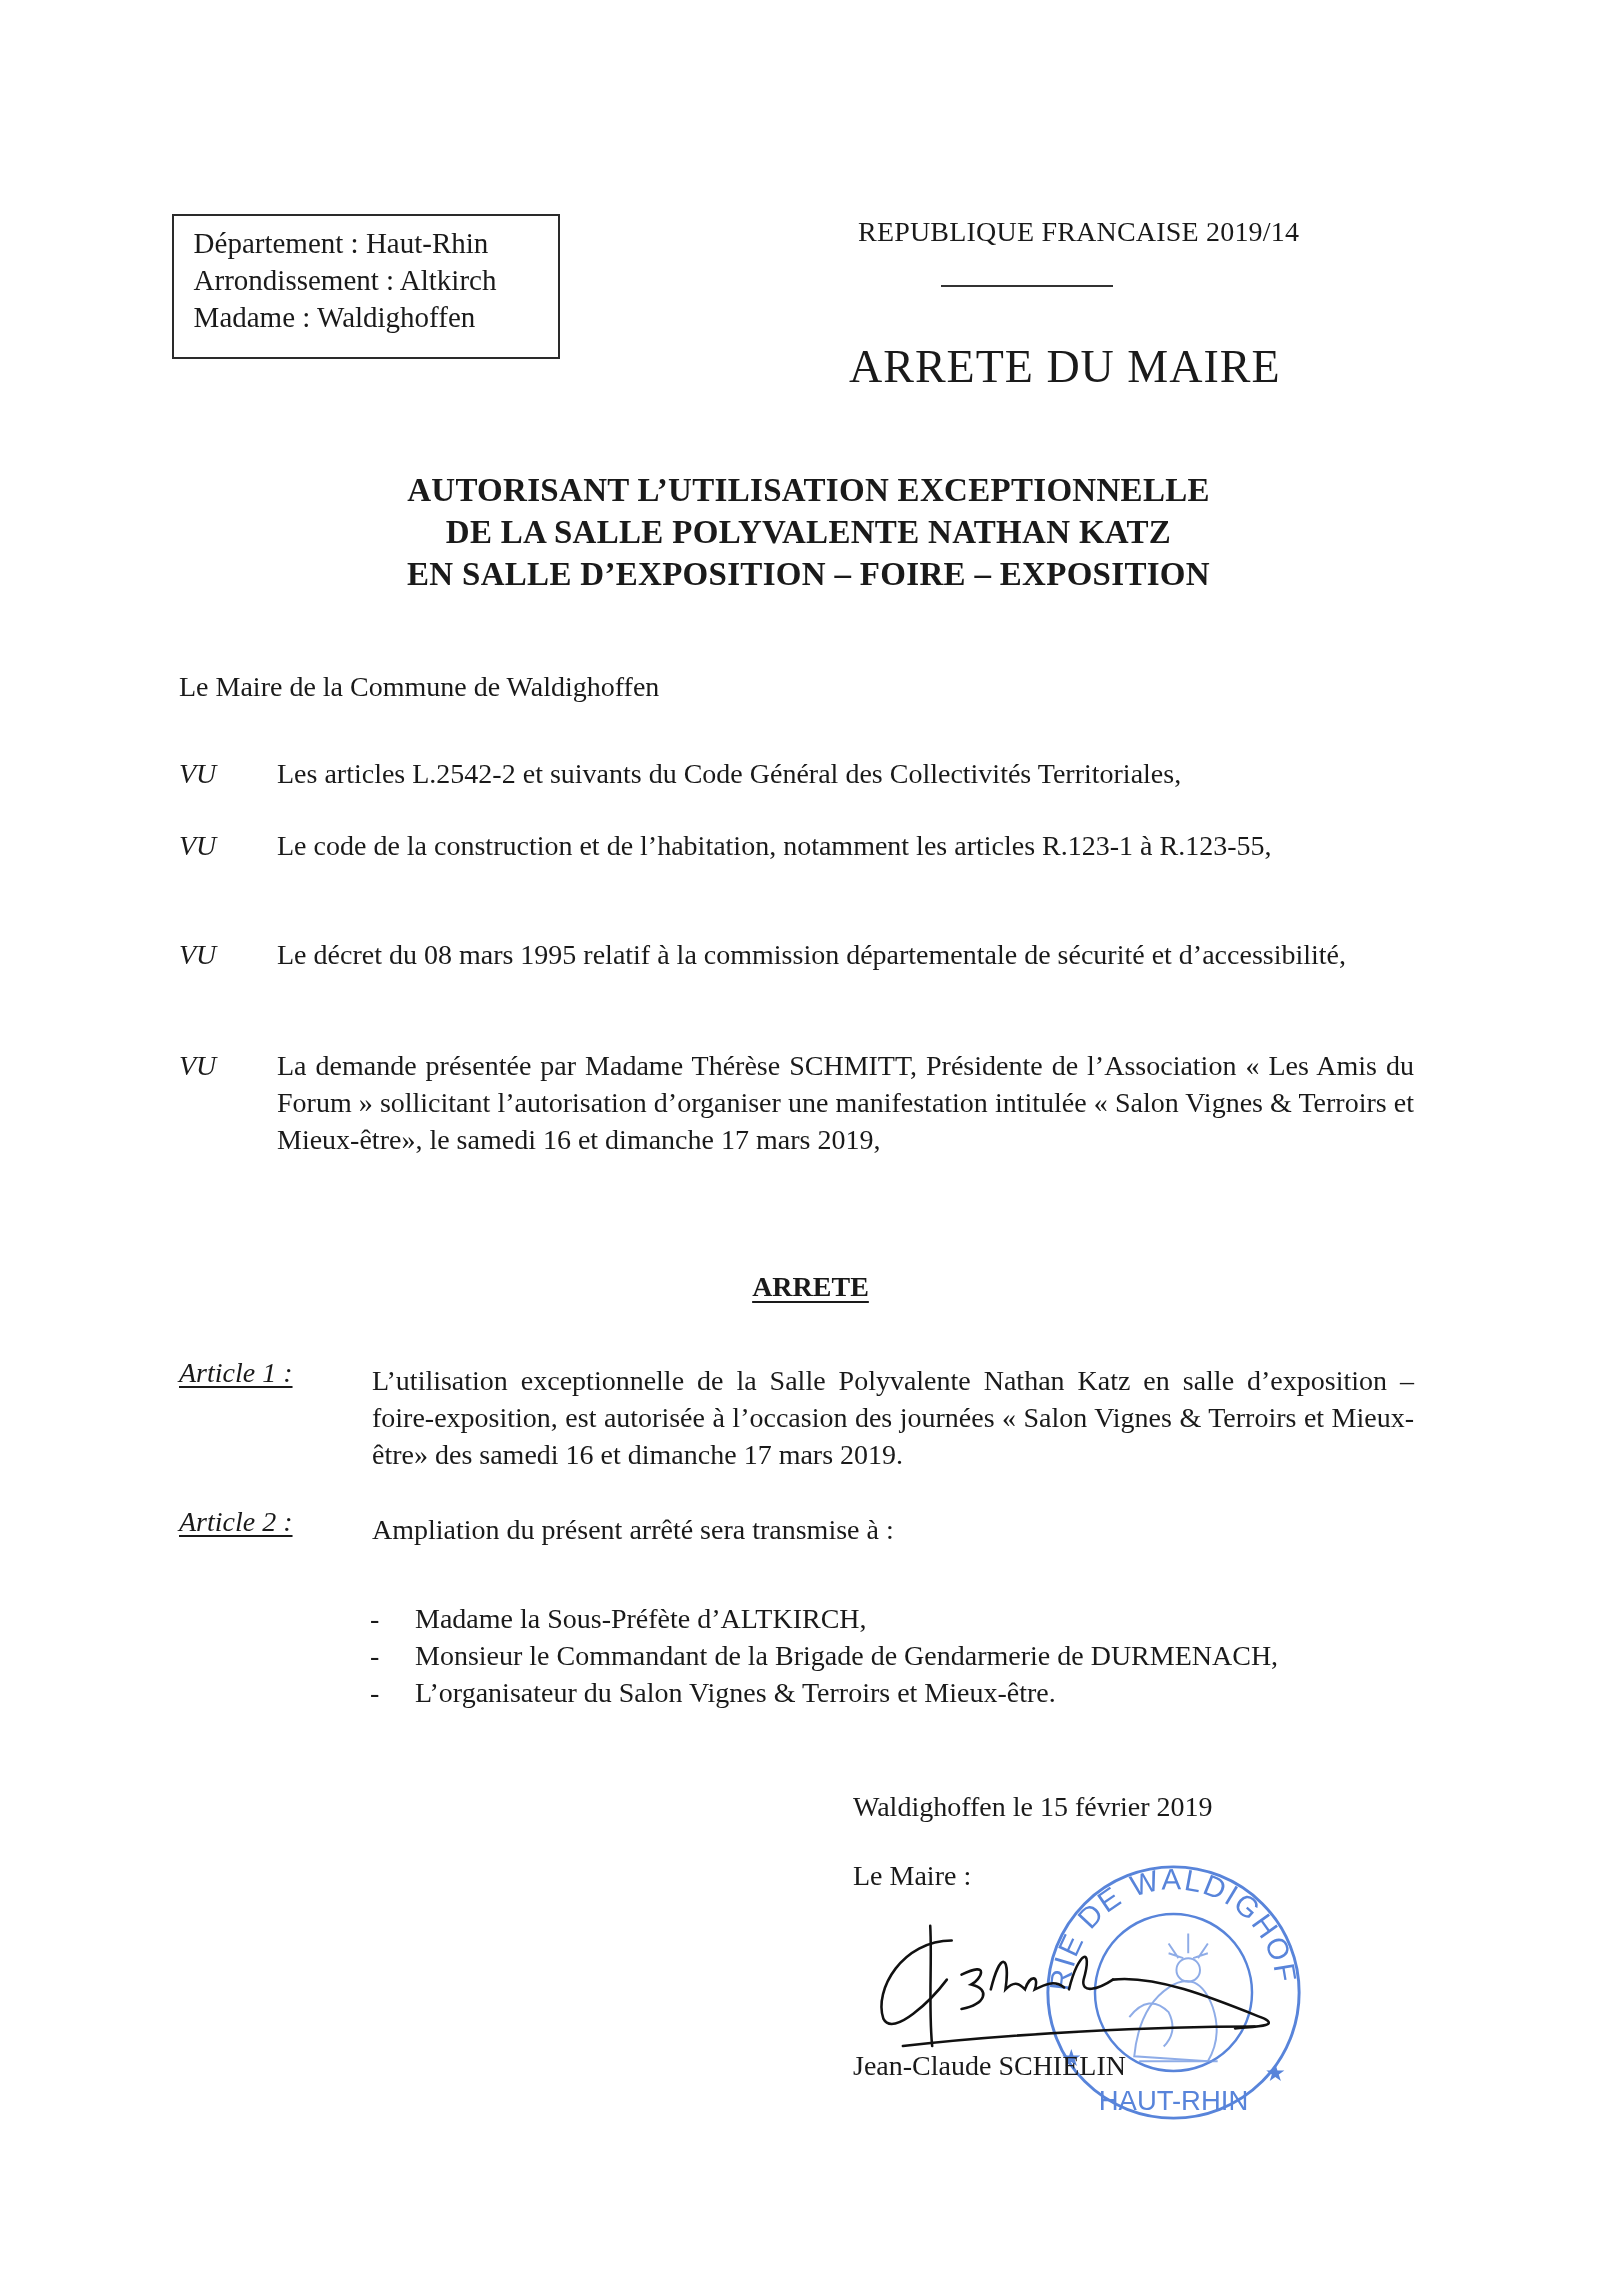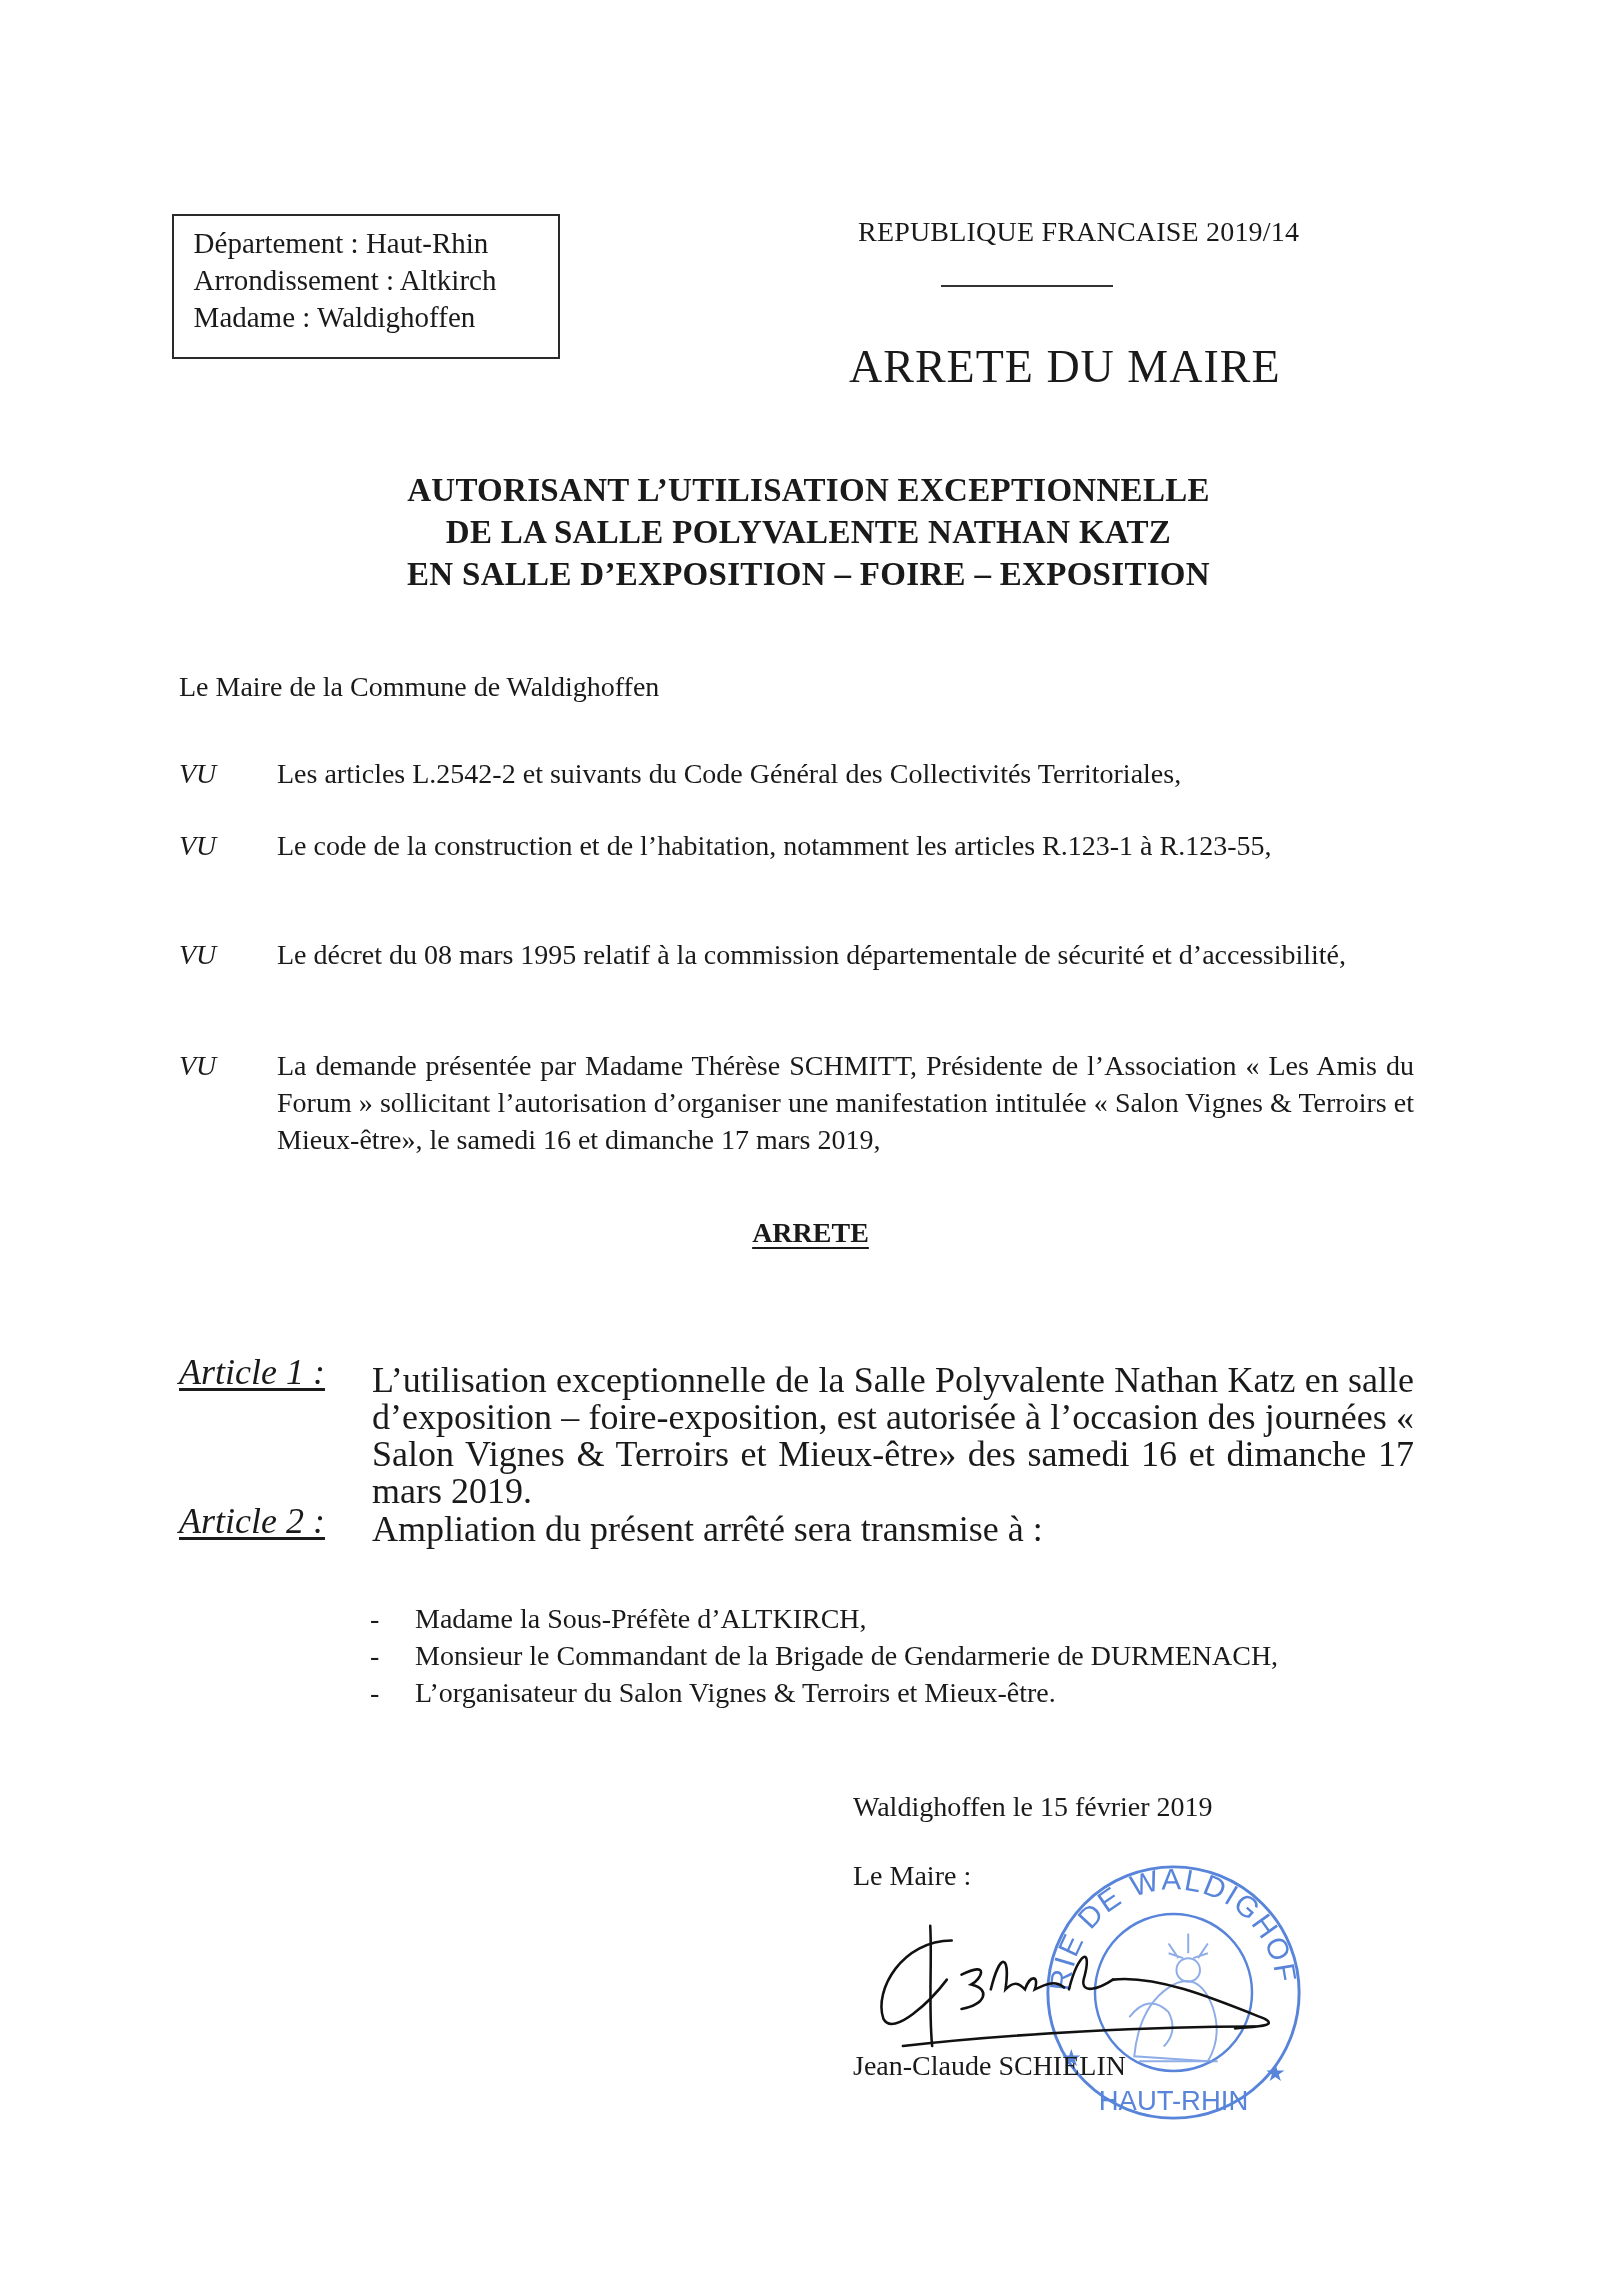--- a/index.html
+++ b/index.html
@@ -92,32 +92,32 @@
       font-style: italic;
     }
     .vu-text {
       margin-left: 98px;
       text-align: justify;
     }
     .arrete-heading {
       position: absolute;
       left: 0;
       width: 1621px;
-      top: 1217px;
+      top: 1271px;
       text-align: center;
       font-size: 28px;
       font-weight: bold;
       text-decoration: underline;
       text-underline-offset: 4.9px;
     }
     .article {
       position: absolute;
       left: 179px;
       width: 1235px;
-      font-size: 36px;
+      font-size: 28px;
       line-height: 37px;
     }
     .article-label {
       position: absolute;
       left: 0; top: 0;
       font-style: italic;
       text-decoration: underline;
       text-underline-offset: 3.9px;
     }
     .article-text {

